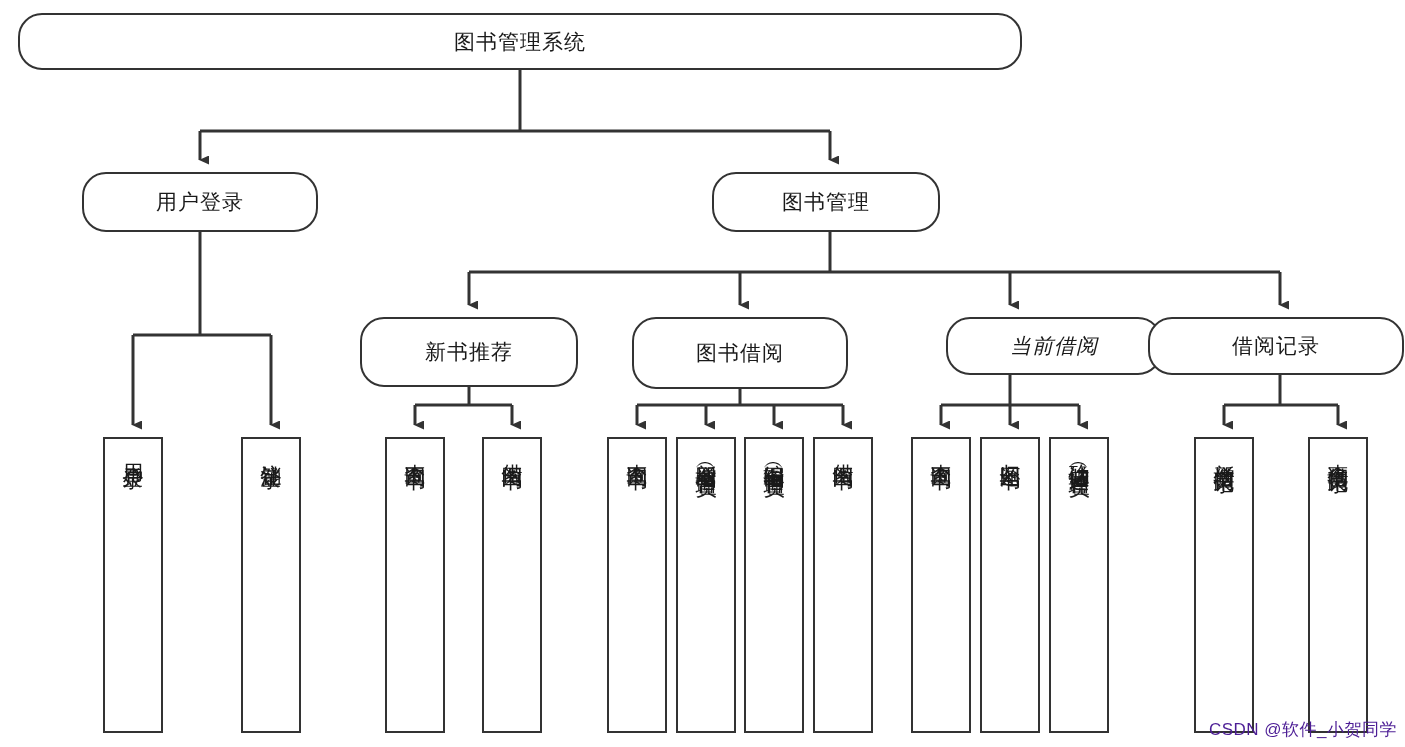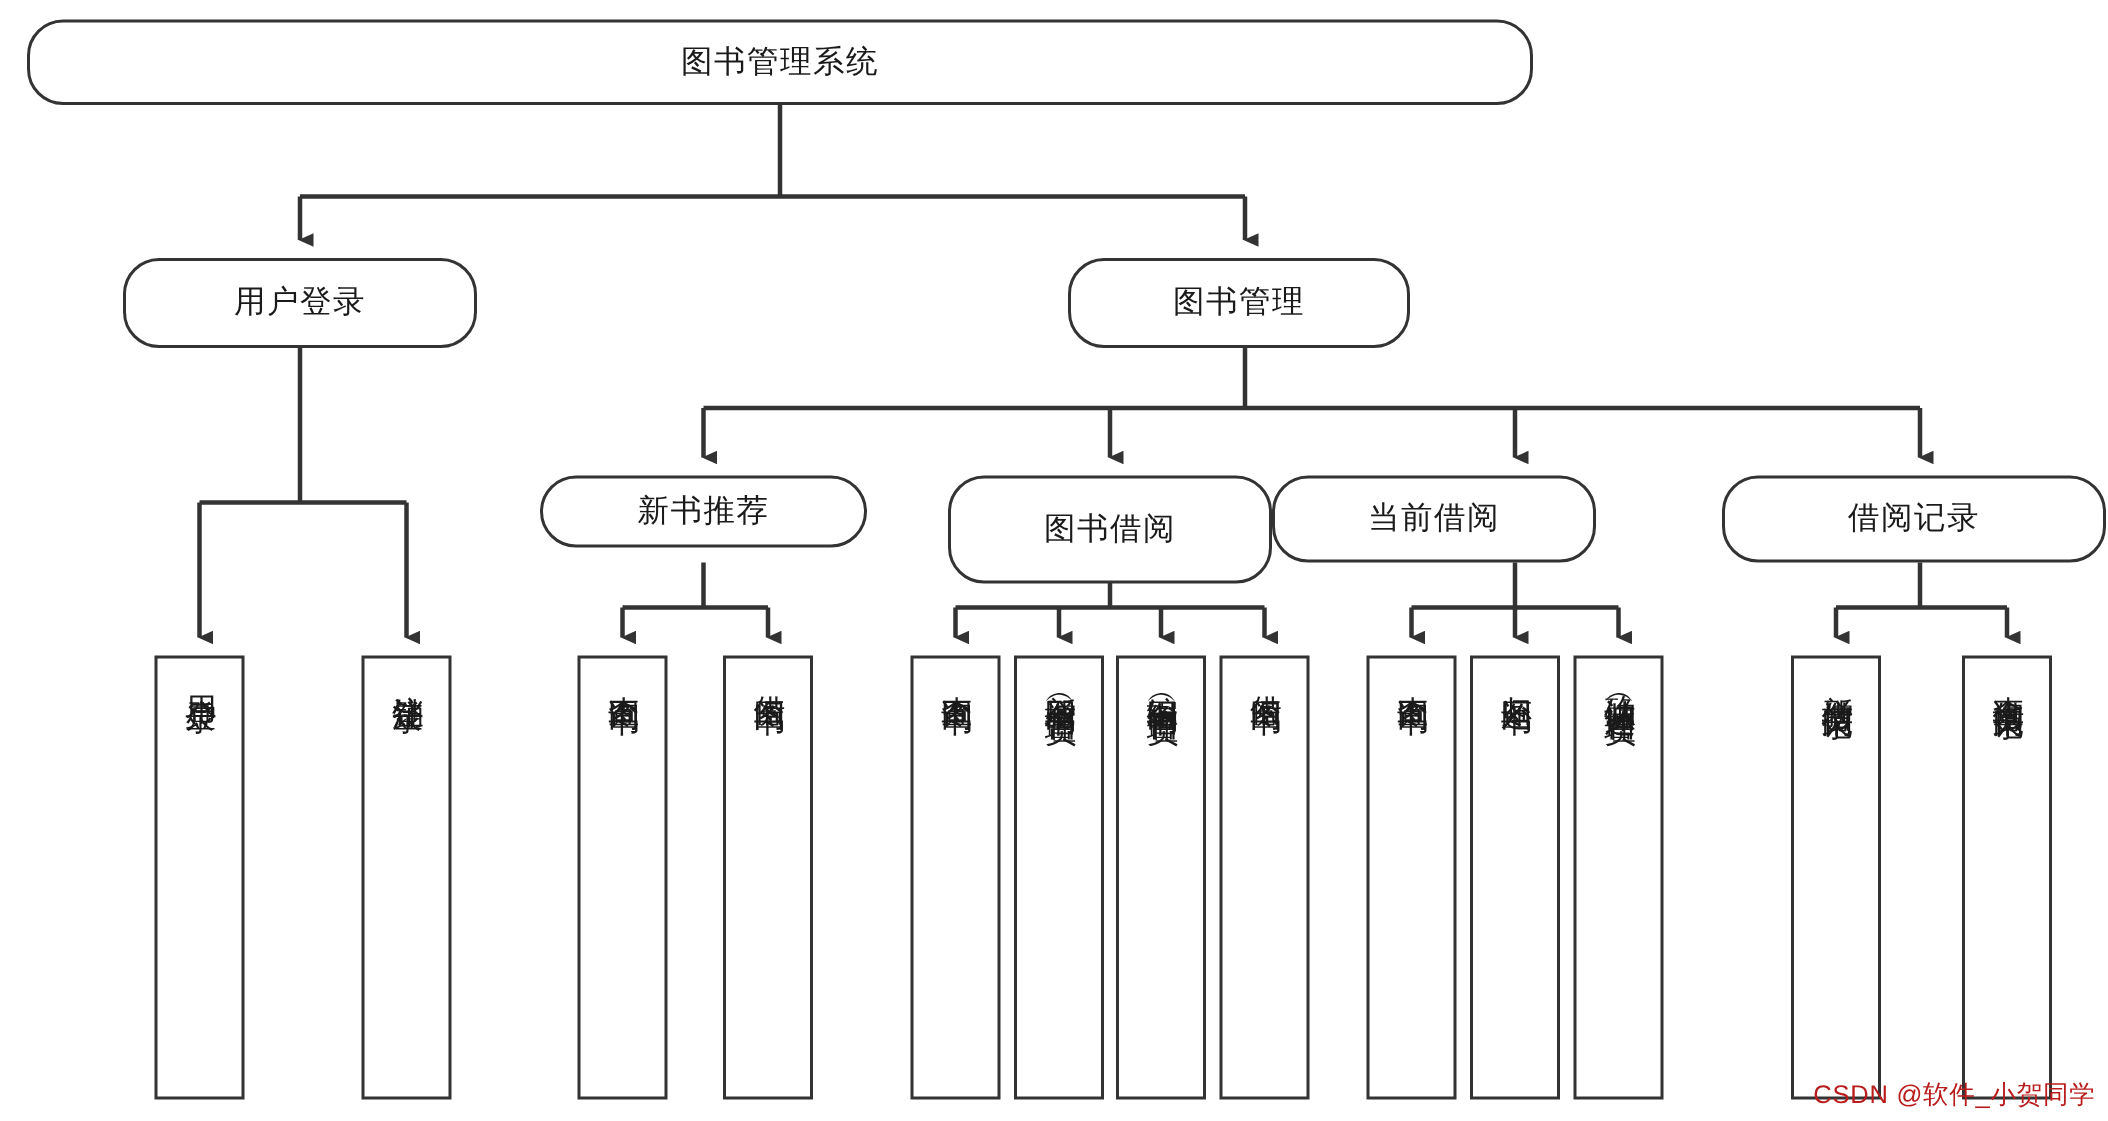--- a/index.html
+++ b/index.html
@@ -56,21 +56,21 @@
     -webkit-writing-mode: vertical-rl;
     line-height: 1.05;
     white-space: nowrap;
     display: block;
   }
   #watermark {
     position: absolute;
     right: 8px;
     bottom: 6px;
     font-size: 17px;
-    color: #b91c1c;
+    color: #4c1d95;
     letter-spacing: 0.5px;
     white-space: nowrap;
     user-select: none;
   }
 </style>
 </head>
 <body>
 
 <div id="diagram-root">
 
@@ -128,27 +128,27 @@
     <span>图书管理系统</span>
   </div>
 
   <div class="node horizontal" style="left:82px; top:172px; width:236px; height:60px;">
     <span>用户登录</span>
   </div>
   <div class="node horizontal" style="left:712px; top:172px; width:228px; height:60px;">
     <span>图书管理</span>
   </div>
 
-  <div class="node horizontal" style="left:360px; top:317px; width:218px; height:48px;">
+  <div class="node horizontal" style="left:360px; top:317px; width:218px; height:70px;">
     <span>新书推荐</span>
   </div>
   <div class="node horizontal" style="left:632px; top:317px; width:216px; height:72px;">
     <span>图书借阅</span>
   </div>
-  <div class="node horizontal" style="left:848px; top:317px; width:216px; height:58px;">
+  <div class="node horizontal" style="left:946px; top:317px; width:216px; height:58px;font-style:italic;">
     <span>当前借阅</span>
   </div>
   <div class="node horizontal" style="left:1148px; top:317px; width:256px; height:58px;text-align:right;">
     <span>借阅记录</span>
   </div>
 
   <div class="node leaf" style="left:103px; top:437px; width:60px; height:296px;">
     <span class="vtext">用户登录</span>
   </div>
   <div class="node leaf" style="left:241px; top:437px; width:60px; height:296px;">

